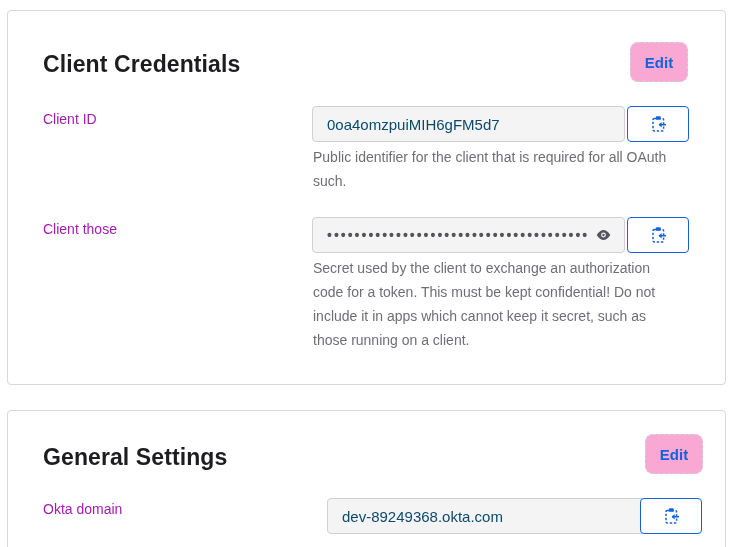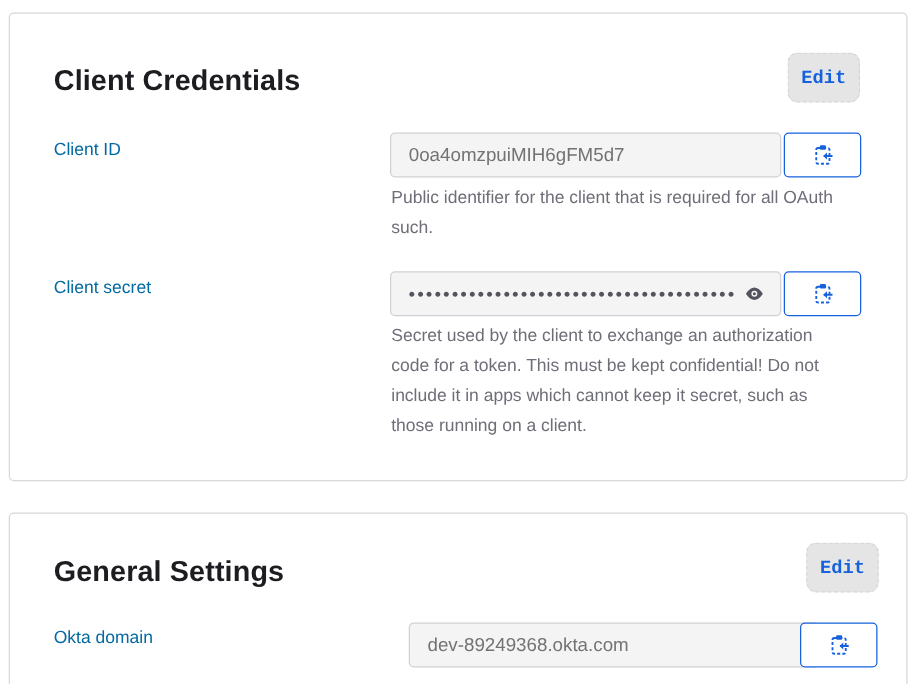--- a/index.html
+++ b/index.html
@@ -13,32 +13,32 @@
   #card-general { top:410px; height:175px; }
 
   .card-title { position:absolute; left:35px; font-size:23px; font-weight:700;
                 color:#1d1d21; letter-spacing:.1px; }
   #card-credentials .card-title { top:40px; }
   #card-general .card-title { top:33px; }
 
   .edit-box { position:absolute; width:58px; height:40px;
               border:1px dashed #d2d2d7; border-radius:8px;
               display:flex; align-items:center; justify-content:center;
-              background:#e5e5e5; cursor:pointer;font-family:Liberation Mono, monospace; }
+              background:#f9a8d4; cursor:pointer; }
   #card-credentials .edit-box { right:37px; top:31px; }
   #card-general .edit-box { right:22px; top:23px; }
   .edit-link { color:#1662dd; font-size:15px; font-weight:700; }
 
-  .field-label { position:absolute; left:35px; font-size:14px; color:#0369a1; }
+  .field-label { position:absolute; left:35px; font-size:14px; color:#a21caf; }
 
   .input-box { position:absolute; height:36px; background:#f4f4f5;
                border:1px solid #d0d0d6; border-radius:4px;
                display:flex; align-items:center; padding:0 12px 0 14px;
                overflow:hidden; }
-  .input-value { font-size:15px; color:#737373; white-space:nowrap; }
+  .input-value { font-size:15px; color:#0c4a6e; white-space:nowrap; }
   .dots { flex:1; font-size:14px; font-weight:700; letter-spacing:2px;
           color:#54545e; white-space:nowrap; overflow:hidden; line-height:36px; }
   .eye-btn { flex:0 0 auto; width:18px; height:18px; margin-left:6px;
              display:flex; align-items:center; justify-content:center; cursor:pointer; }
 
   .copy-btn { position:absolute; width:62px; height:36px; background:#fff;
               border:1px solid #1662dd; border-radius:4px;
               display:flex; align-items:center; justify-content:center; cursor:pointer; }
 
   .help-text { position:absolute; font-size:14px; color:#6e6e78;
@@ -85,21 +85,21 @@
         <rect x="5.9" y="1.2" width="4.8" height="3.6" rx="0.9" fill="#1662dd"></rect>
         <path d="M16 9.7 H9" stroke="#1662dd" stroke-width="1.6" fill="none"></path>
         <path d="M11.6 6.9 L8.6 9.7 L11.6 12.5 Z" fill="#1662dd"></path>
       </svg>
     </span>
   </button>
 
   <p class="help-text" id="help-client-id">Public identifier for the client that is required for all OAuth
 such.</p>
 
-  <div class="field-label" id="row-client-secret-label">Client secret</div>
+  <div class="field-label" id="row-client-secret-label">Client those</div>
 
   <div class="input-box" id="input-client-secret">
     <span class="dots">••••••••••••••••••••••••••••••••••••••••</span>
     <span class="eye-btn">
       <svg width="17" height="14" viewBox="0 0 16 14">
         <path d="M1.2 7 C3.3 3.6 5.9 2 8 2 C10.1 2 12.7 3.6 14.8 7 C12.7 10.4 10.1 12 8 12 C5.9 12 3.3 10.4 1.2 7 Z" fill="#54545e"></path>
         <circle cx="8" cy="7" r="2.4" fill="#f4f4f5"></circle>
         <circle cx="8" cy="7" r="1.2" fill="#54545e"></circle>
       </svg>
     </span>

